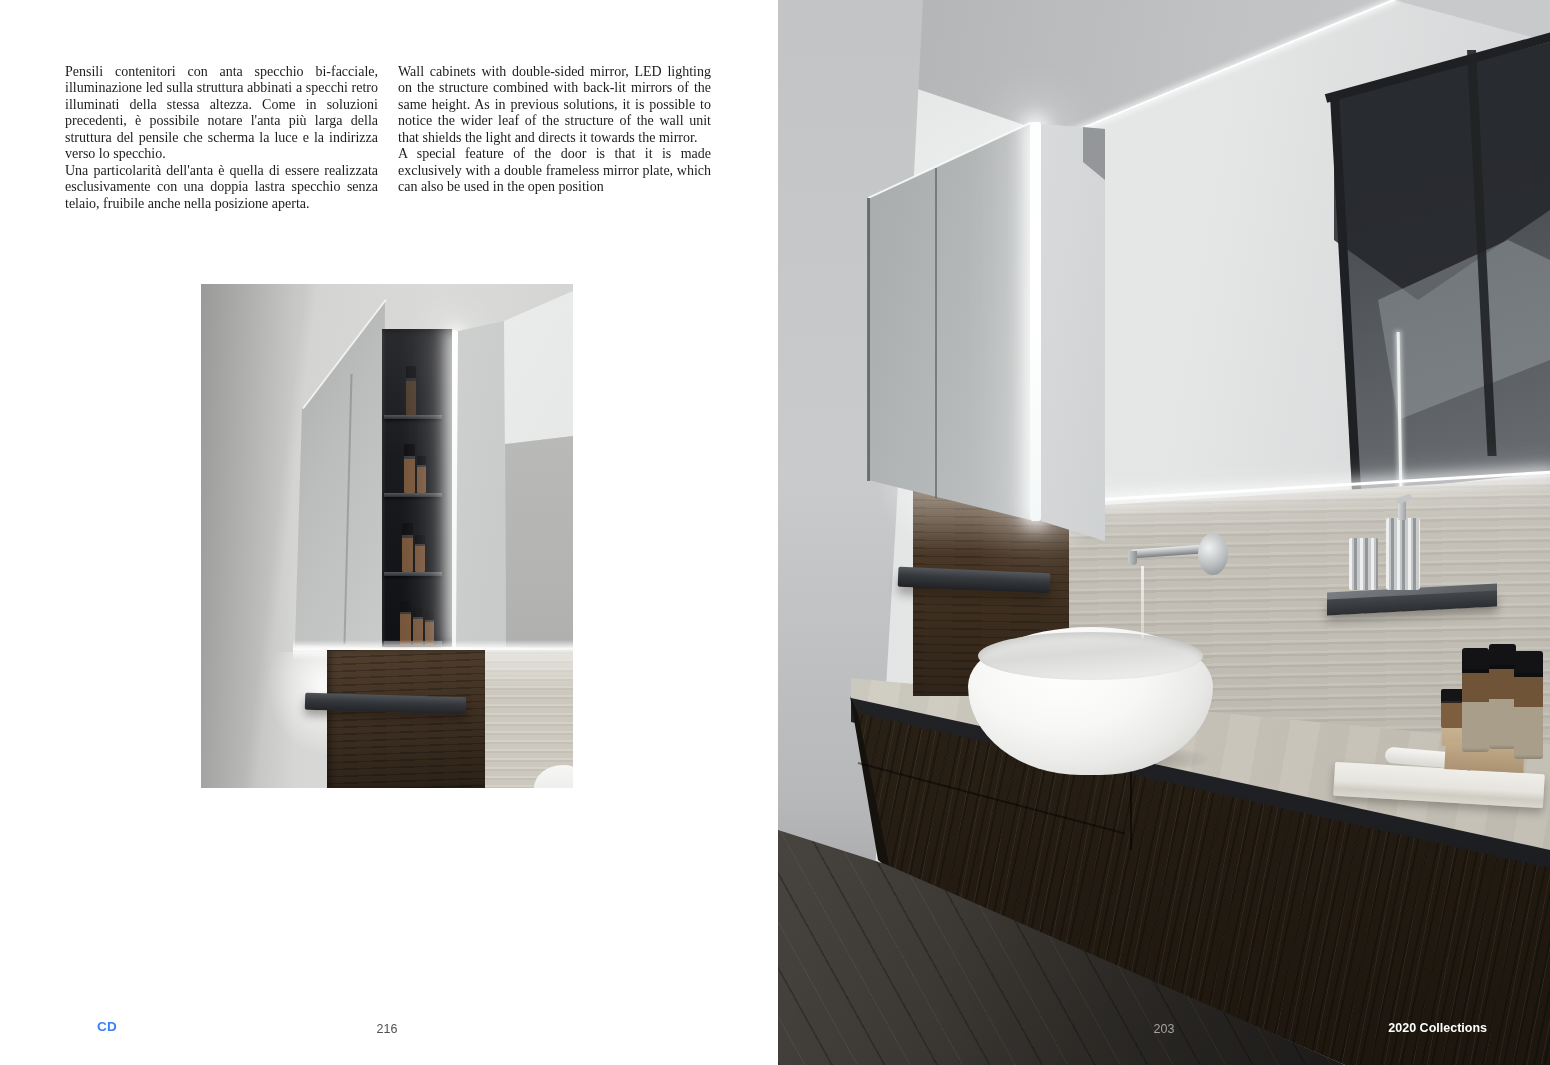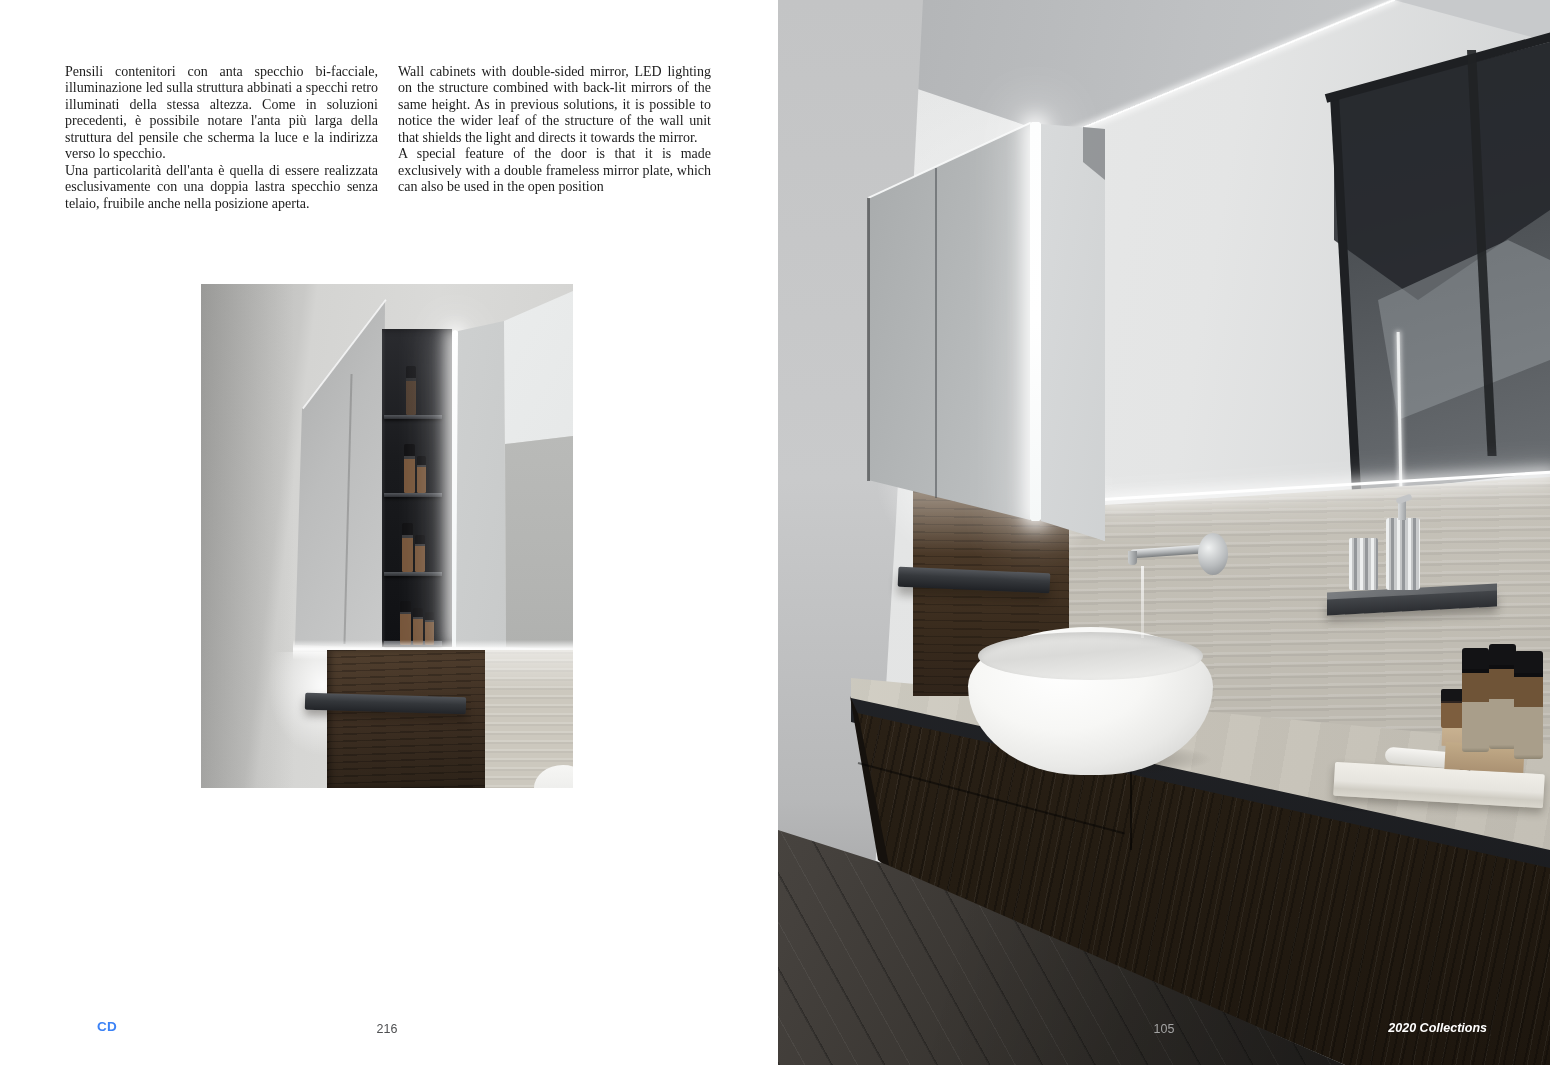--- a/index.html
+++ b/index.html
@@ -14,21 +14,21 @@
   .col-en{left:398px;font-family:Liberation Serif, serif;}
 
   
   .f-brand{position:absolute;left:65px;top:1019px;font-family:"Liberation Sans",sans-serif;
            font-weight:bold;font-size:13.5px;color:#3b82f6;letter-spacing:.3px;margin-left:32px;}
   .f-pageL{position:absolute;left:352px;top:1022px;width:70px;text-align:center;
            font-family:"Liberation Sans",sans-serif;font-size:12.5px;color:#4e4f51;}
   .f-pageR{position:absolute;left:1129px;top:1022px;width:70px;text-align:center;
            font-family:"Liberation Sans",sans-serif;font-size:12.5px;color:#a3a3a3;z-index:60;}
   .f-coll{position:absolute;right:63px;top:1021px;font-family:"Liberation Sans",sans-serif;
-          font-weight:700;font-size:12.5px;color:#ffffff;z-index:60;font-style:italic;}
+          font-weight:700;font-size:12.5px;color:#ffffff;z-index:60;}
 
   
   .sh{position:absolute;}
   .clip{position:absolute;inset:0;}
 
   
   .photoL{position:absolute;left:201px;top:284px;width:372px;height:504px;overflow:hidden;
           background:linear-gradient(97deg,#b2b2b0 0%,#c9c9c7 24%,#d4d4d2 27%,#dadad8 55%,#d2d2d0 100%);}
   .lp-corner{left:0;top:0;width:110px;height:100%;
           background:linear-gradient(90deg,rgba(90,90,88,.28),rgba(90,90,88,0) 85%);}
@@ -291,16 +291,16 @@
     <div class="sh rp-box2"></div>
     <div class="sh jar rp-jar1"></div>
     <div class="sh jar rp-jar2"></div>
     <div class="sh spray rp-s1"></div>
     <div class="sh spray rp-s2"></div>
     <div class="sh spray rp-s3"></div>
   </div>
 
   <div class="f-brand">CD</div>
   <div class="f-pageL">216</div>
-  <div class="f-pageR">105</div>
+  <div class="f-pageR">203</div>
   <div class="f-coll">2020 Collections</div>
 
 </div>
 
 </body></html>

